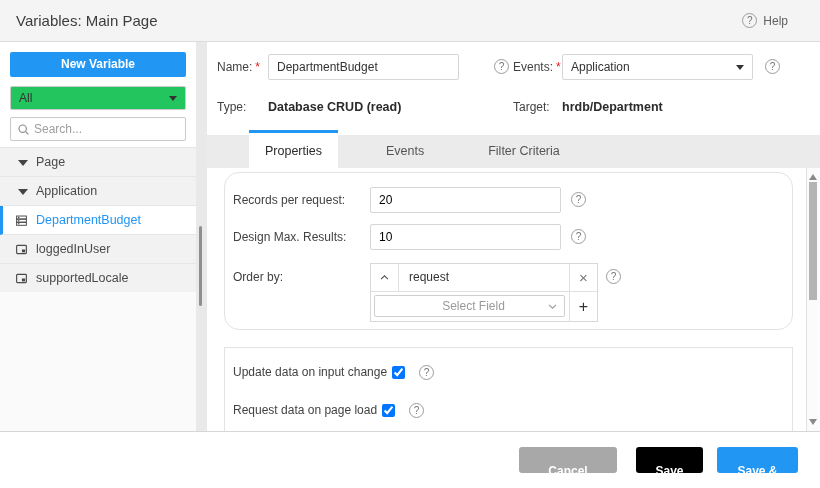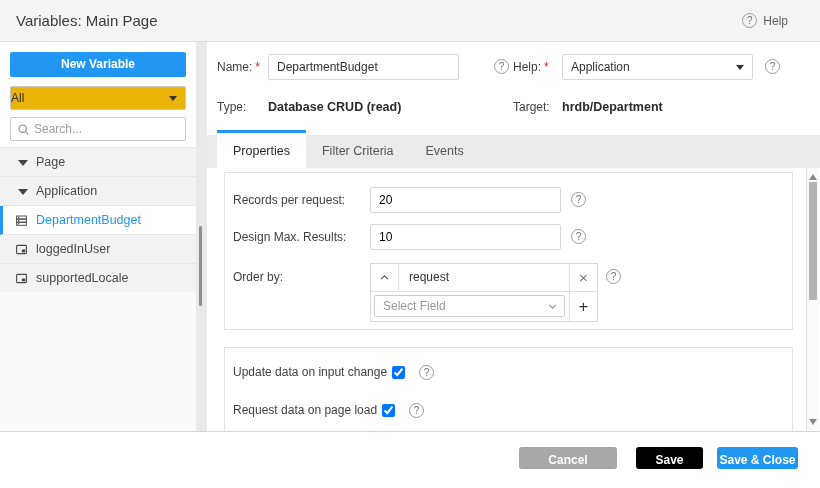--- a/index.html
+++ b/index.html
@@ -15,21 +15,21 @@
   .help { position:absolute; right:32px; top:0; height:41px; display:flex; align-items:center; gap:6px;
     color:#616161; font-size:12px; cursor:pointer; }
   .qicon { display:inline-flex; width:15px; height:15px; border:1px solid #9b9b9b; border-radius:50%;
     align-items:center; justify-content:center; font-size:10px; color:#757575; background:transparent; flex:0 0 auto; }
   
   .sidebar { position:absolute; left:0; top:42px; width:196px; bottom:57px; background:#fff; }
   .btn-new { display:block; position:absolute; left:10px; top:10px; width:176px; height:25px;
     background:#2196f3; color:#fff; font-weight:bold; font-size:12px; border:none; border-radius:2px;
     text-align:center; line-height:25px; cursor:pointer; font-family:inherit; }
   .sb-select { position:absolute; left:10px; top:44px; width:176px; height:24px; border:1px solid #c9c9c9;
-    border-radius:2px; background:#eab308; font-size:12px; color:#333; line-height:22px; cursor:pointer; }
+    border-radius:2px; background:#22c55e; font-size:12px; color:#333; line-height:22px; padding-left:8px; cursor:pointer; }
   .caret { position:absolute; right:8px; top:9px; width:0; height:0;
     border-left:4px solid transparent; border-right:4px solid transparent; border-top:5px solid #333; }
   .sb-search { position:absolute; left:10px; top:75px; width:176px; height:24px; border:1px solid #c9c9c9;
     border-radius:2px; background:#fff; display:flex; align-items:center; padding-left:6px; gap:4px; }
   .sb-search input { border:none; outline:none; font-size:12px; width:140px; color:#737373;
     font-family:inherit; background:transparent; }
   .sb-search input::placeholder { color:#9e9e9e; }
   .tree { position:absolute; left:0; right:0; top:105px; border-top:1px solid #e5e5e5; }
   .tree-item { position:relative; height:29px; line-height:28px; background:#f2f2f2;
     border-bottom:1px solid #e6e6e6; font-size:12.5px; color:#4a4a4a; padding-left:36px; cursor:pointer; }
@@ -48,60 +48,60 @@
   .bold-val { position:absolute; font-size:12.5px; color:#2b2b2b; font-weight:bold; line-height:15px; }
   .finput { position:absolute; width:191px; height:26px; border:1px solid #d6d6d6; border-radius:2px;
     font-size:12px; color:#333; padding:0 8px; background:#fff; font-family:inherit; outline:none; }
   .fselect { position:absolute; width:191px; height:26px; border:1px solid #d6d6d6; border-radius:2px;
     background:#fff; font-size:12px; color:#333; line-height:24px; padding-left:8px; cursor:pointer; }
   .fselect .caret { top:10px; }
   .habs { position:absolute; }
   
   .tabstrip { position:absolute; left:0; right:0; top:93px; height:33px; background:#ebebeb;
     display:flex; align-items:flex-start; padding-left:10px; }
-  .tab { line-height:33px; padding:0 16px; font-size:12.5px; color:#555; cursor:pointer; white-space:nowrap; }
+  .tab { line-height:33px; padding:0 16px; font-size:12.5px; color:#555; cursor:pointer; white-space:nowrap;margin-left:32px; }
   .tab.active { margin-top:-5px; height:38px; line-height:36px; background:#fff;
     border-top:3px solid #2196f3; color:#2b2b2b; }
   
   .panel { position:absolute; left:17px; width:569px; border:1px solid #e3e3e3; background:#fff; }
-  .panel1 { top:130px; height:158px; }
+  .panel1 { top:130px; height:158px;border-radius:15px; }
   .panel2 { top:305px; height:95px; }
   .p-label { position:absolute; left:8px; font-size:12px; color:#424242; line-height:26px; }
   .p-input { position:absolute; left:145px; width:191px; height:26px; border:1px solid #d6d6d6; border-radius:2px;
     font-size:12px; color:#000000; padding:0 8px; background:#fff; font-family:inherit; outline:none; }
   .p-help { position:absolute; left:346px; }
   
   .orderwidget { position:absolute; left:145px; top:90px; width:228px; border:1px solid #d8d8d8; background:#fff; }
   .ow-row1 { display:flex; height:28px; border-bottom:1px solid #e0e0e0; align-items:stretch; }
   .ow-dir { width:28px; border-right:1px solid #e0e0e0; display:flex; align-items:center; justify-content:center; cursor:pointer; }
   .ow-field { flex:1; line-height:27px; padding-left:10px; font-size:12px; color:#333; }
   .ow-remove { width:28px; border-left:1px solid #e0e0e0; display:flex; align-items:center; justify-content:center;
     color:#777; font-size:15px; cursor:pointer; }
   .ow-row2 { display:flex; height:29px; align-items:stretch; }
-  .ow-selectwrap { flex:1; padding:3px 4px 3px 3px; }
+  .ow-selectwrap { flex:1; padding:3px 4px 3px 3px;text-align:center; }
   .ow-select { position:relative; height:22px; border:1px solid #cfcfcf; border-radius:2px; background:#fff;
     line-height:20px; padding-left:8px; font-size:12px; color:#9a9a9a; cursor:pointer; }
   .ow-select svg { position:absolute; right:6px; top:5px; }
   .ow-add { width:28px; border-left:1px solid #e0e0e0; display:flex; align-items:center; justify-content:center;
     font-size:16px; color:#333; cursor:pointer; }
   
   .cb-row { position:absolute; left:8px; display:flex; align-items:center; font-size:12px; color:#424242; height:16px; }
   .cb-row input { width:13px; height:13px; margin:0 0 0 5px; cursor:pointer; }
   .cb-row .qicon { margin-left:14px; }
   
   .vscroll { position:absolute; right:1px; top:126px; width:13px; height:263px; background:#fbfbfb;
     border-left:1px solid #e2e2e2; }
   .sa { position:absolute; left:2px; width:0; height:0; border-left:4px solid transparent; border-right:4px solid transparent; }
   .sa.up { top:6px; border-bottom:6px solid #8a8a8a; }
   .sa.down { bottom:6px; border-top:6px solid #8a8a8a; }
   .vthumb { position:absolute; left:2px; top:14px; width:8px; height:118px; background:#b4b4b4; }
   
   .footer { position:absolute; left:0; right:0; bottom:0; height:57px; background:#fff; border-top:1px solid #d6d6d6; }
   .fbtn { position:absolute; top:15px; height:22px; border:none; border-radius:3px; color:#fff; font-size:12px;
-    font-weight:bold; font-family:inherit; cursor:pointer; text-align:center; line-height:22px; padding:2px; }
+    font-weight:bold; font-family:inherit; cursor:pointer; text-align:center; line-height:22px; padding:13px; }
   .fbtn.cancel { right:203px; width:98px; background:#a8a8a8; }
   .fbtn.save { right:117px; width:67px; background:#000000; }
   .fbtn.saveclose { right:22px; width:81px; background:#2196f3; }
 </style>
 </head>
 <body>
 
 <div class="app">
 
   <div class="titlebar">
@@ -180,37 +180,37 @@
 
   <div class="main">
 
     <div class="flabel" style="left:10px; top:12px;">
       <span>Name:</span><span class="req">*</span>
     </div>
     <input class="finput" style="left: 61px; top: 12px;" value="DepartmentBudget">
     <span class="qicon habs" style="left:287px; top:17px;">?</span>
 
     <div class="flabel" style="left:306px; top:12px;">
-      <span>Help:</span><span class="req">*</span>
+      <span>Events:</span><span class="req">*</span>
     </div>
     <div class="fselect" style="left:355px; top:12px;">
       <span>Application</span>
       <span class="caret"></span>
     </div>
     <span class="qicon habs" style="left:558px; top:17px;">?</span>
 
     <div class="flabel" style="left:10px; top:52px;">Type:</div>
     <div class="bold-val" style="left:61px; top:58px;">Database CRUD (read)</div>
     <div class="flabel" style="left:306px; top:52px;">Target:</div>
     <div class="bold-val" style="left:355px; top:58px;">hrdb/Department</div>
 
     <div class="tabstrip">
       <div class="tab active">Properties</div>
+      <div class="tab">Events</div>
       <div class="tab">Filter Criteria</div>
-      <div class="tab">Events</div>
     </div>
 
     <div class="panel panel1">
       <div class="p-label" style="top:14px;">Records per request:</div>
       <input class="p-input" style="top: 14px;" value="20">
       <span class="qicon p-help" style="top:19px;">?</span>
 
       <div class="p-label" style="top:51px;">Design Max. Results:</div>
       <input class="p-input" style="top: 51px;" value="10">
       <span class="qicon p-help" style="top:56px;">?</span>

